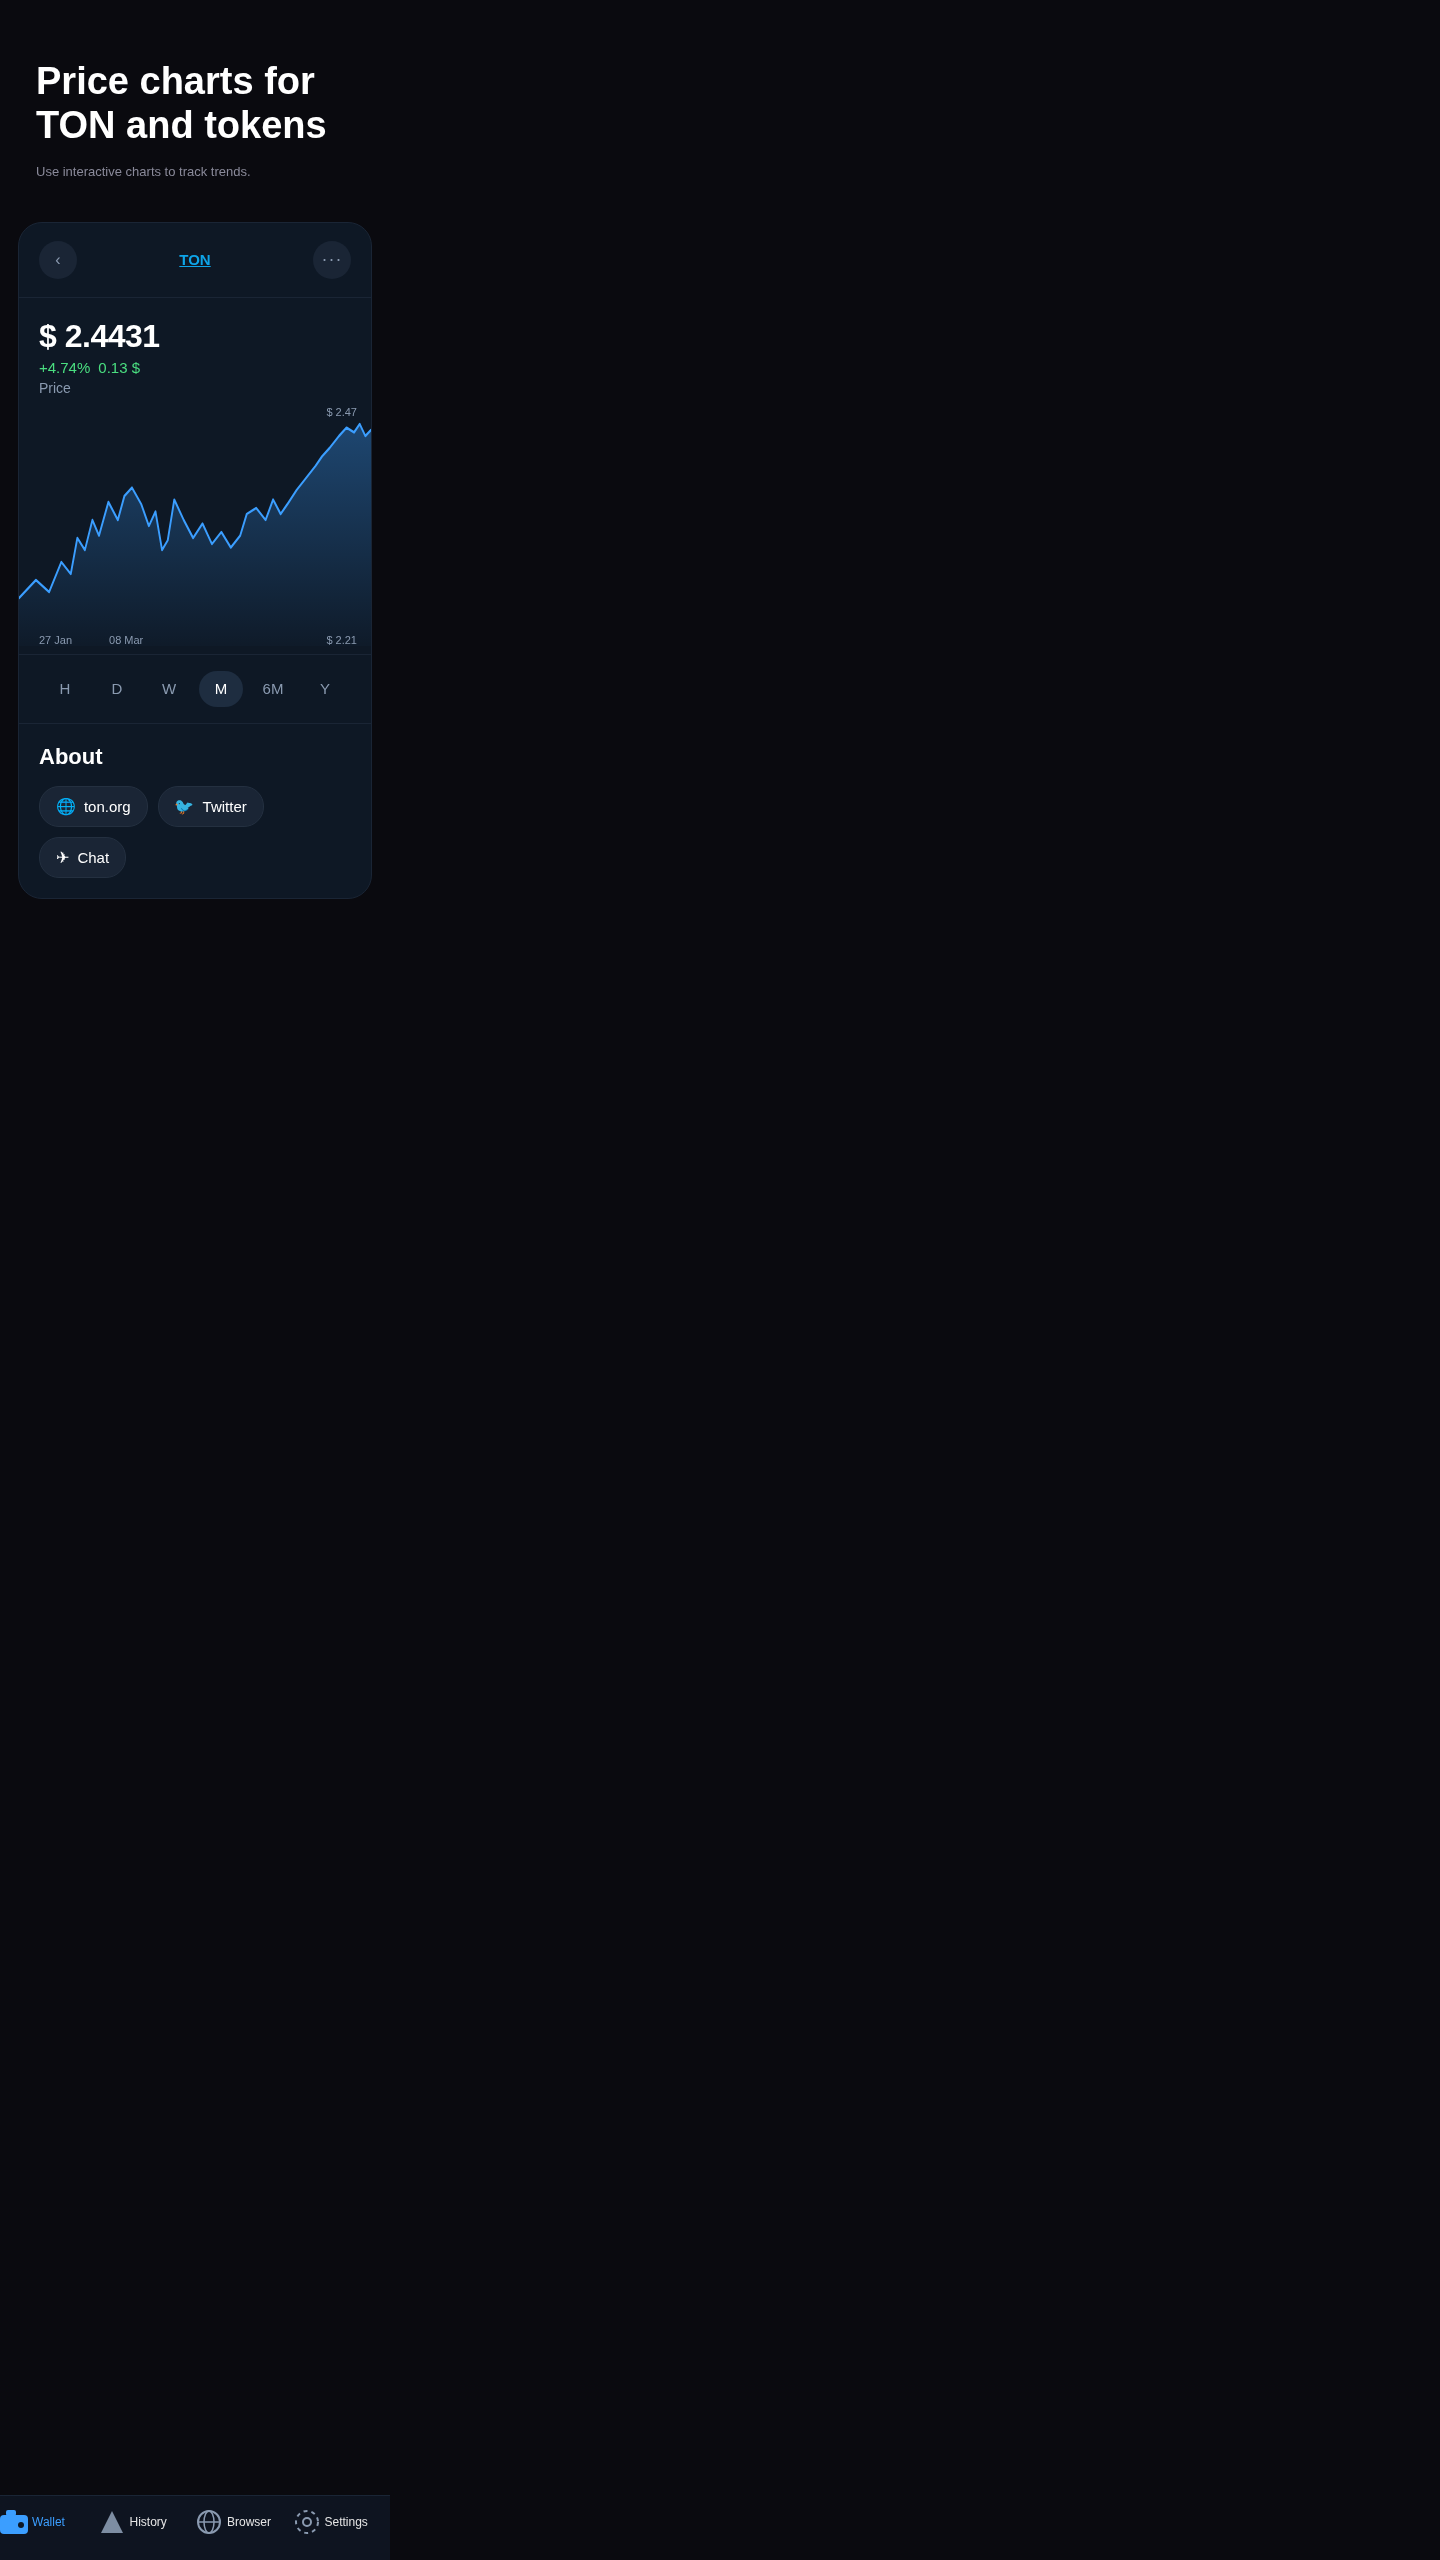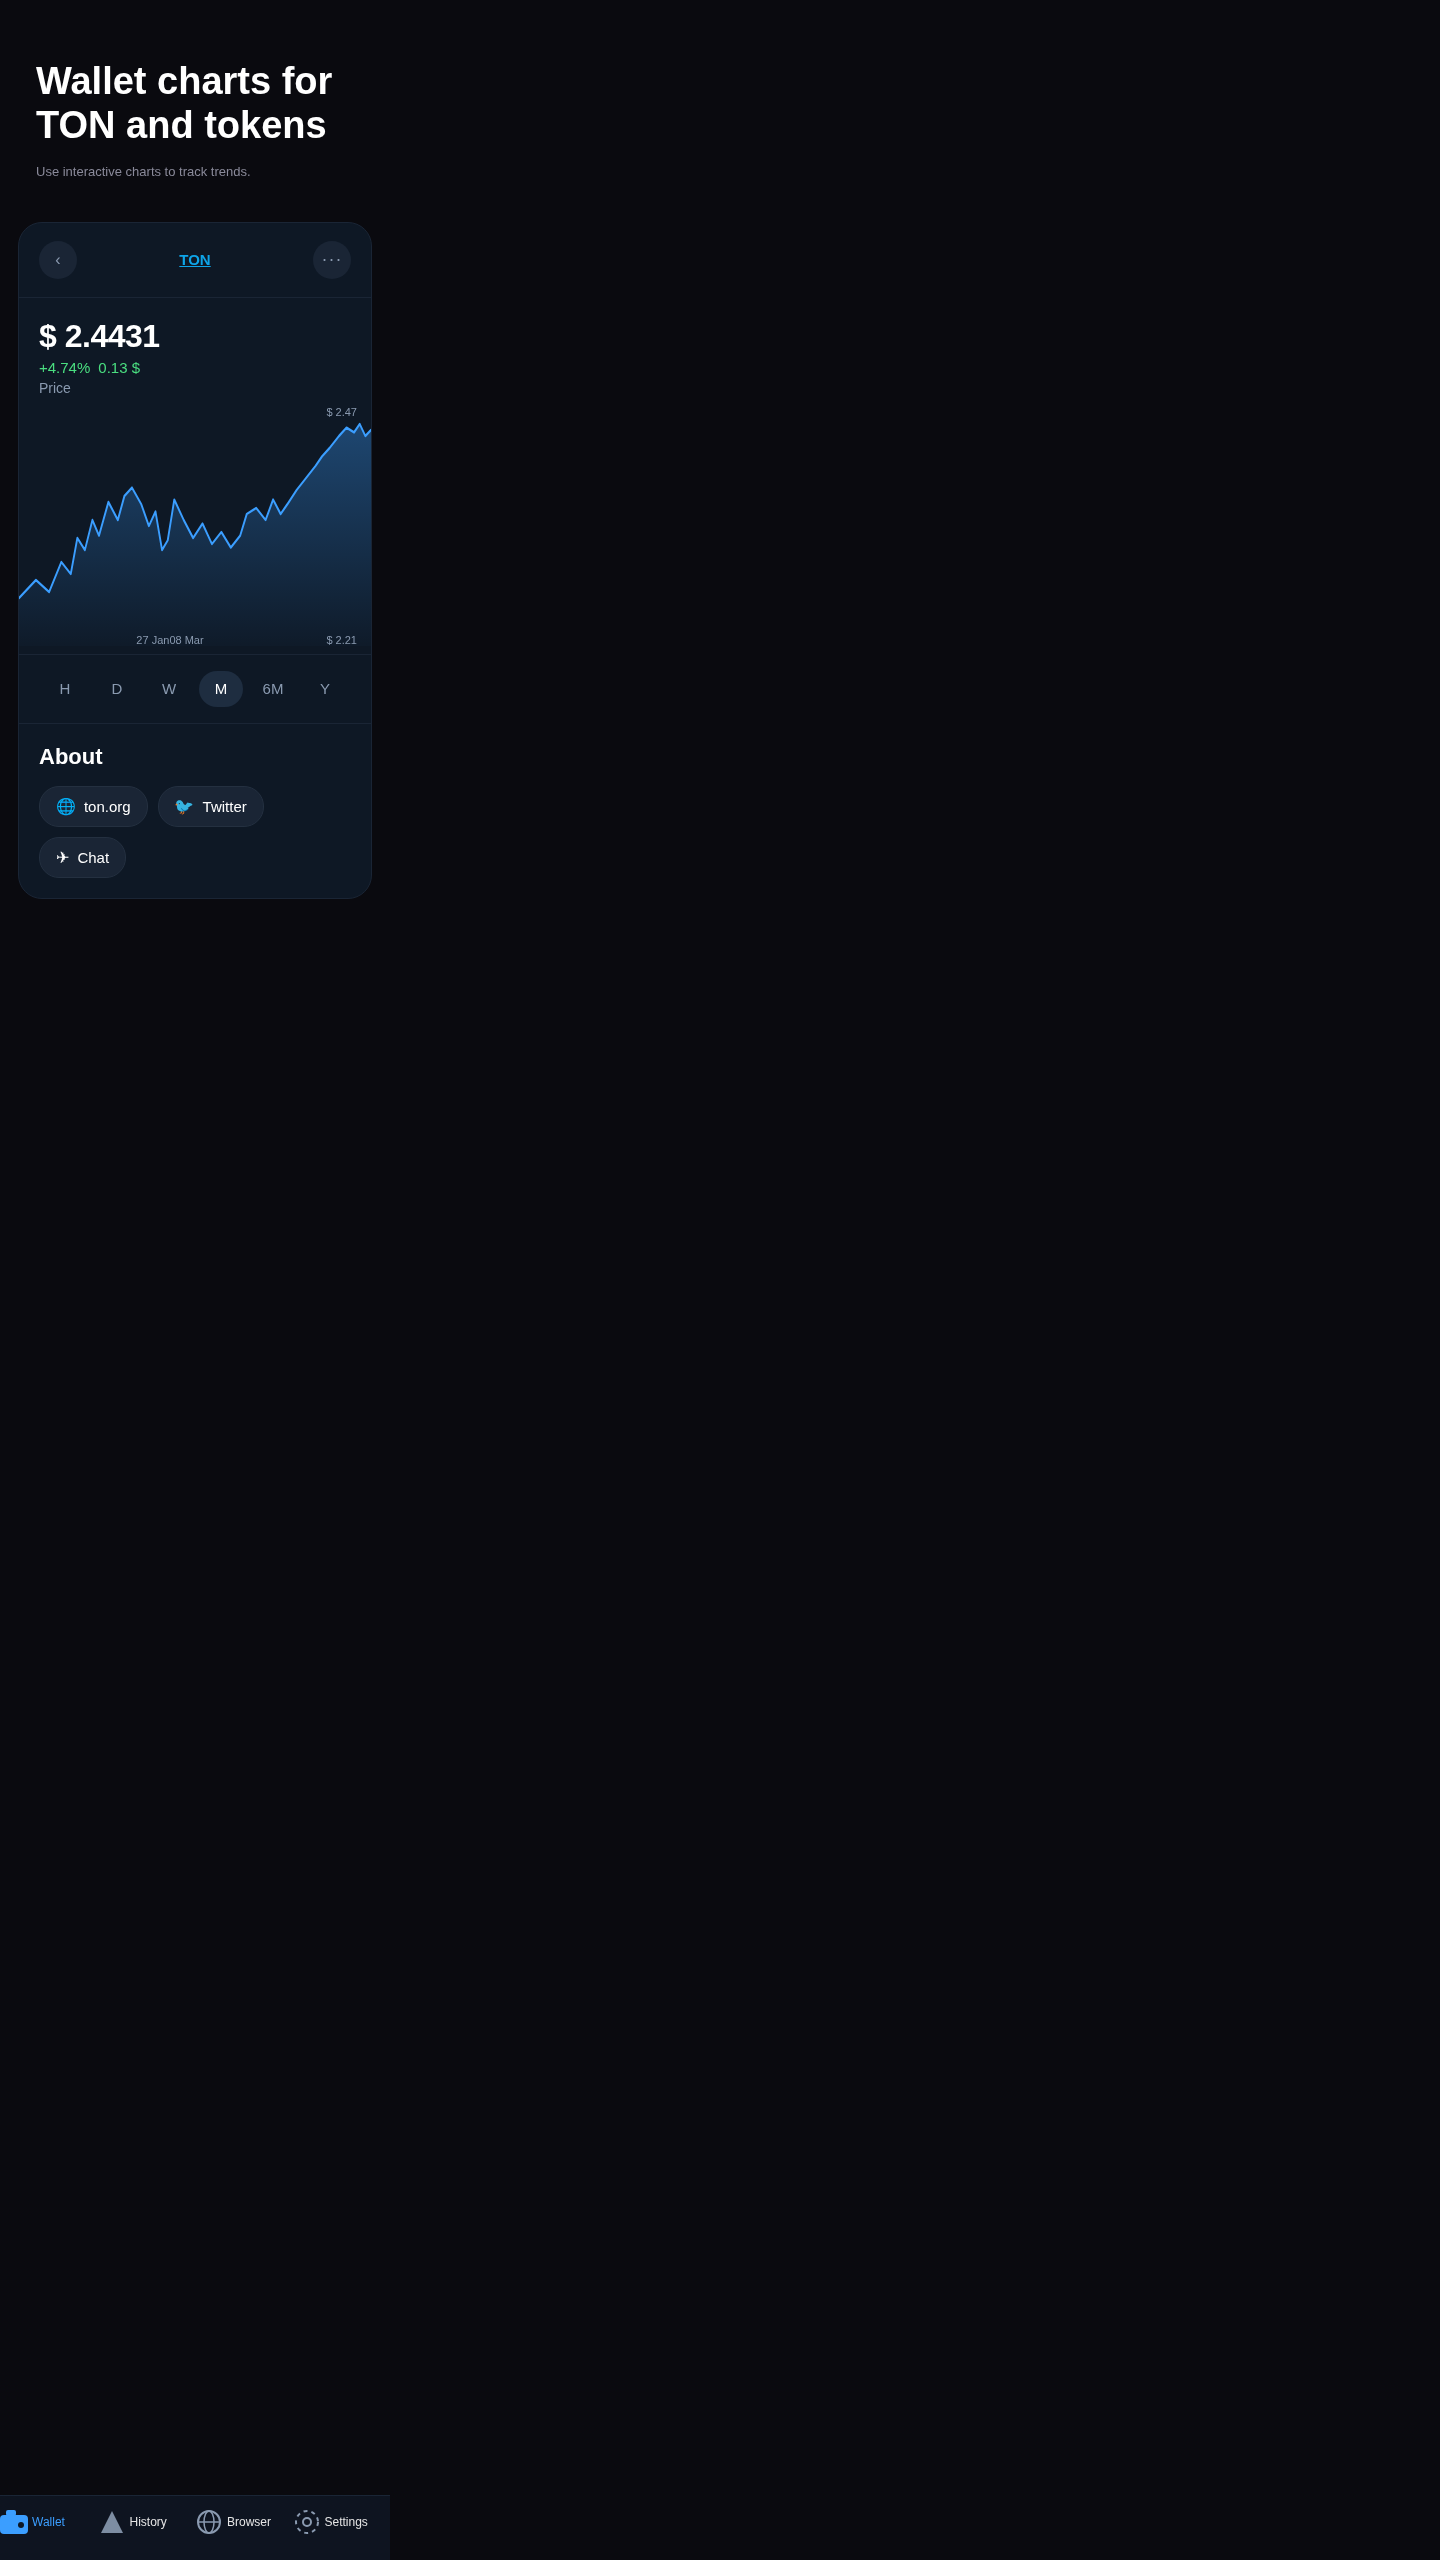--- a/index.html
+++ b/index.html
@@ -139,22 +139,23 @@
       font-size: 11px;
       color: #8a9ab0;
     }
 
     .chart-x-labels {
       position: absolute;
       bottom: 0;
       left: 0;
       right: 50px;
       display: flex;
-      justify-content: center;
-      padding: 0 10px;
+      justify-content: flex-start;
+      padding: 0 20px;
+      gap: 37px;
     }
 
     .chart-x-label {
       font-size: 11px;
       color: #8a9ab0;
     }
 
     .chart-svg {
       width: 100%;
       height: 100%;
@@ -266,21 +267,21 @@
     }
 
     .spacer {
       height: 120px;
     }
   </style>
 </head>
 <body>
 
 <div class="hero-section">
-  <h1 class="hero-title">Wallet charts for TON and tokens</h1>
+  <h1 class="hero-title">Price charts for TON and tokens</h1>
   <p class="hero-subtitle">Use interactive charts to track trends.</p>
 </div>
 
 <div class="phone-card">
   <div class="card-header">
     <div class="back-btn">‹</div>
     <div class="card-title">TON</div>
     <div class="more-btn">···</div>
   </div>
 

